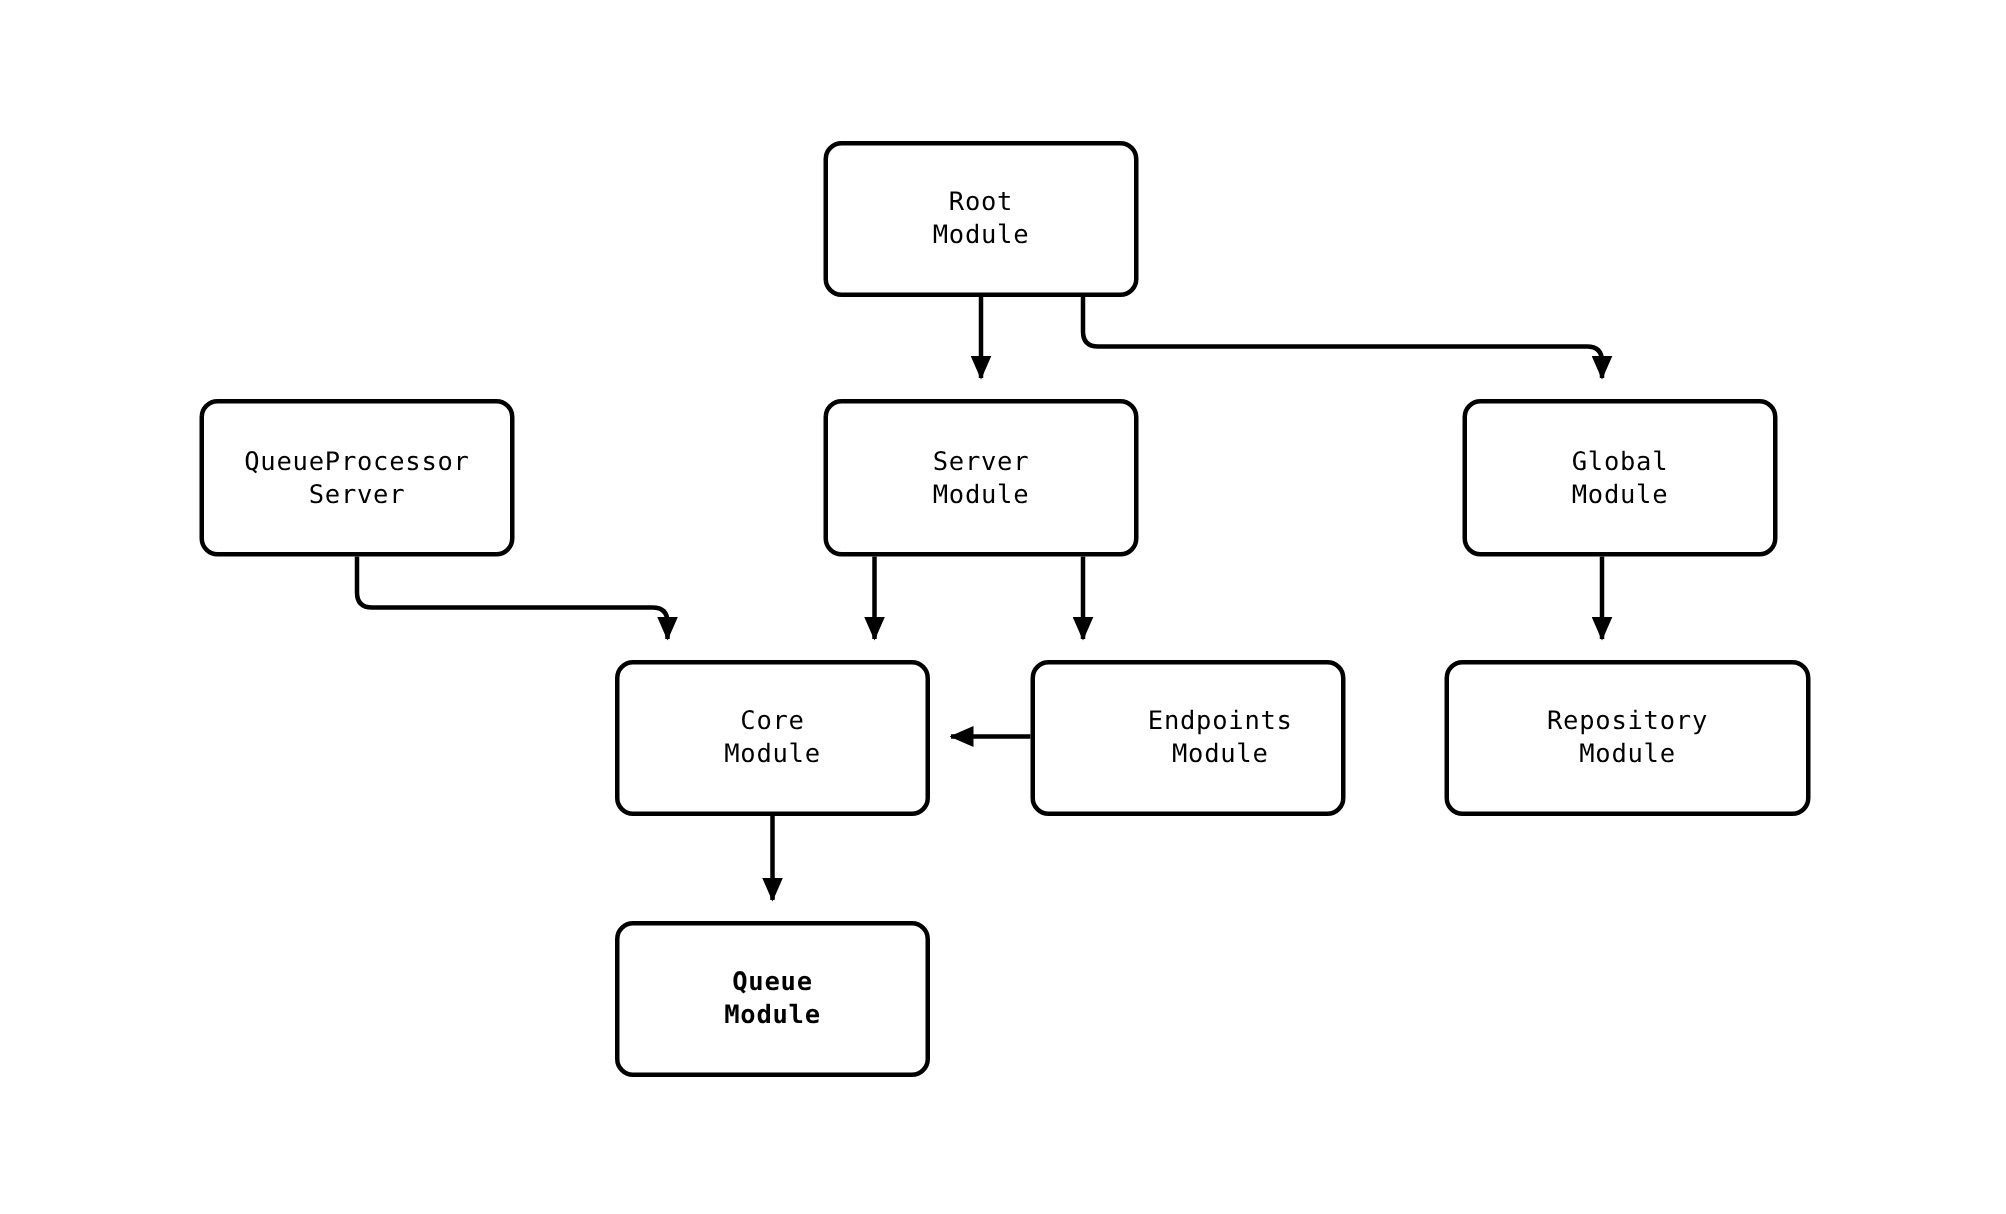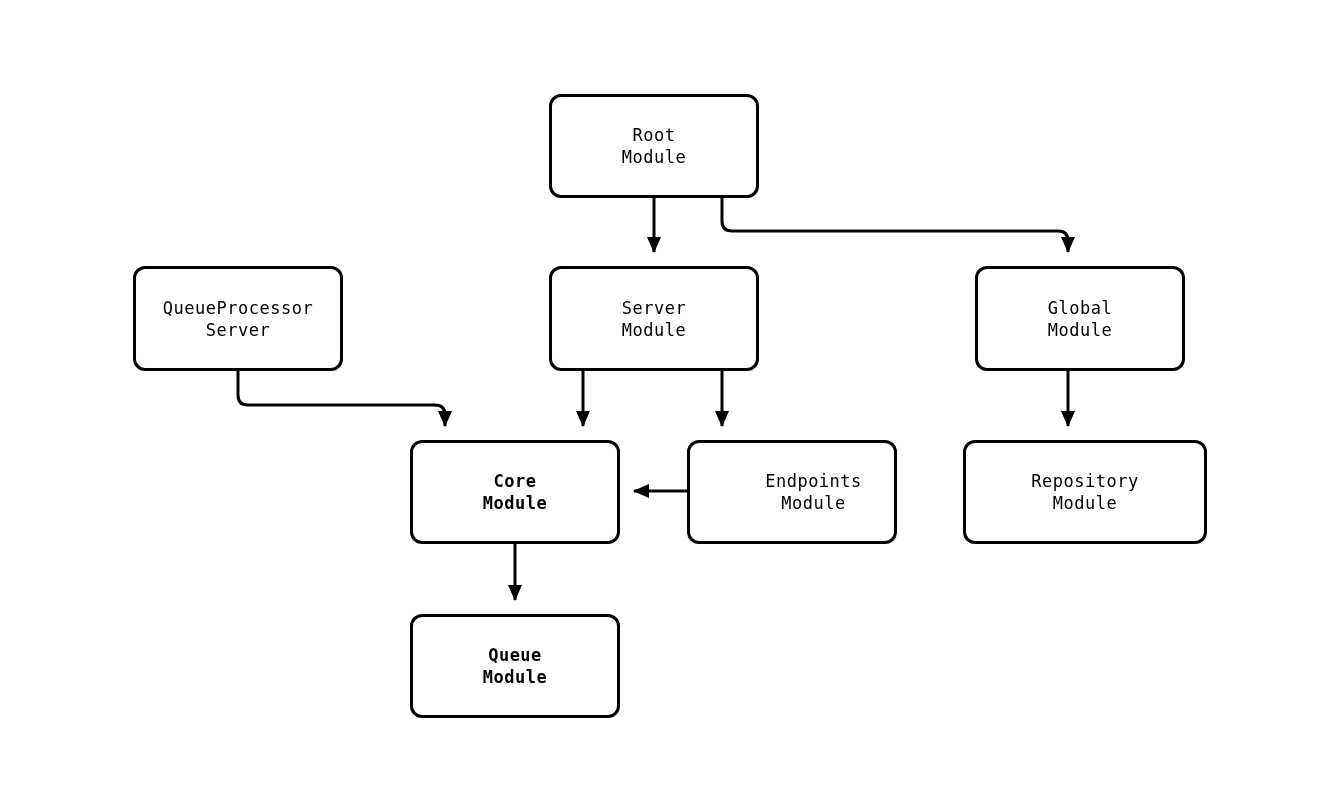--- a/index.html
+++ b/index.html
@@ -104,21 +104,21 @@
   <div class="node" style="left: 549px; top: 266px; width: 210px; height: 105px;">
     <div class="node-label">Server
 Module</div>
   </div>
 
   <div class="node" style="left: 963px; top: 266px; width: 210px; height: 105px; margin-left: 12px;">
     <div class="node-label">Global
 Module</div>
   </div>
 
-  <div class="node" style="left: 410px; top: 440px; width: 210px; height: 104px; font-weight: bold;">
+  <div class="node" style="left: 410px; top: 440px; width: 210px; height: 104px;">
     <div class="node-label">Core
 Module</div>
   </div>
 
   <div class="node" style="left: 687px; top: 440px; width: 210px; height: 104px; padding-left: 43px;">
     <div class="node-label">Endpoints
 Module</div>
   </div>
 
   <div class="node" style="left: 963px; top: 440px; width: 244px; height: 104px;">

